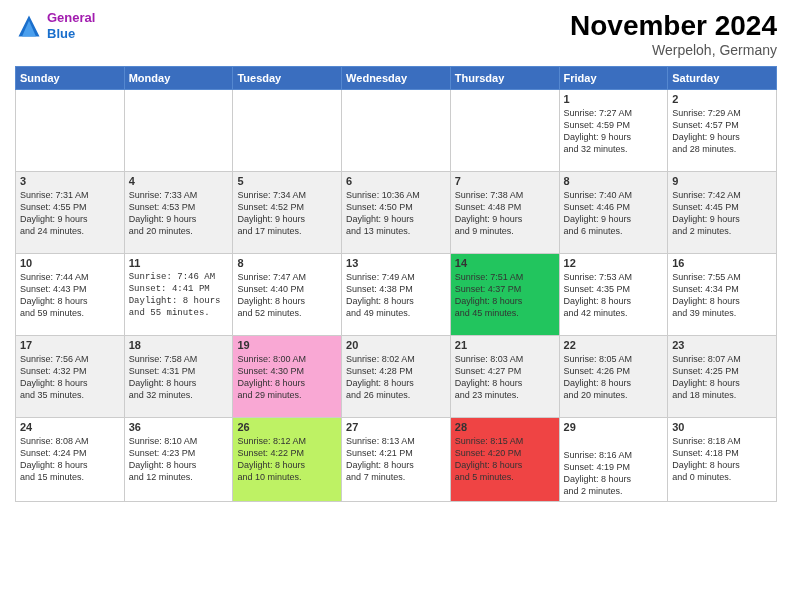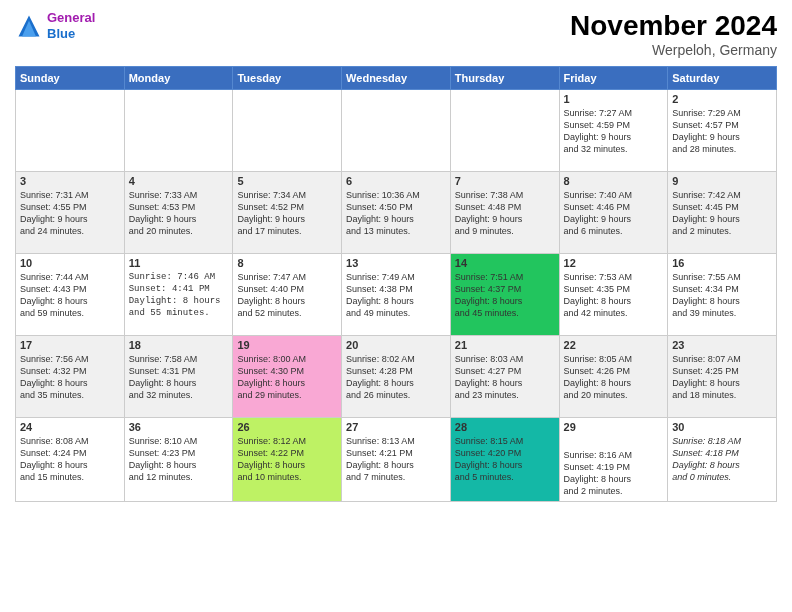--- a/index.html
+++ b/index.html
@@ -323,37 +323,37 @@
 Daylight: 8 hours
 and 10 minutes.</div>
           </td>
           <td style="background: rgb(255, 255, 255);">
             <span class="day-num">27</span>
             <div class="day-info" style="white-space: pre-line;">Sunrise: 8:13 AM
 Sunset: 4:21 PM
 Daylight: 8 hours
 and 7 minutes.</div>
           </td>
-          <td style="background: #14b8a6;">
+          <td style="background: #ef4444;">
             <span class="day-num">28</span>
             <div class="day-info" style="white-space: pre-line;">Sunrise: 8:15 AM
 Sunset: 4:20 PM
 Daylight: 8 hours
 and 5 minutes.</div>
           </td>
           <td style="background: rgb(255, 255, 255);">
             <span class="day-num">29</span>
             <div class="day-info" style="white-space: pre-line; margin-top: 16px;">Sunrise: 8:16 AM
 Sunset: 4:19 PM
 Daylight: 8 hours
 and 2 minutes.</div>
           </td>
           <td style="background: rgb(255, 255, 255);">
             <span class="day-num">30</span>
-            <div class="day-info" style="white-space: pre-line; font-style: italic;">Sunrise: 8:18 AM
+            <div class="day-info" style="white-space: pre-line;">Sunrise: 8:18 AM
 Sunset: 4:18 PM
 Daylight: 8 hours
 and 0 minutes.</div>
           </td>
         </tr>
       </tbody>
   </table>
 </div>
 
 </body></html>

